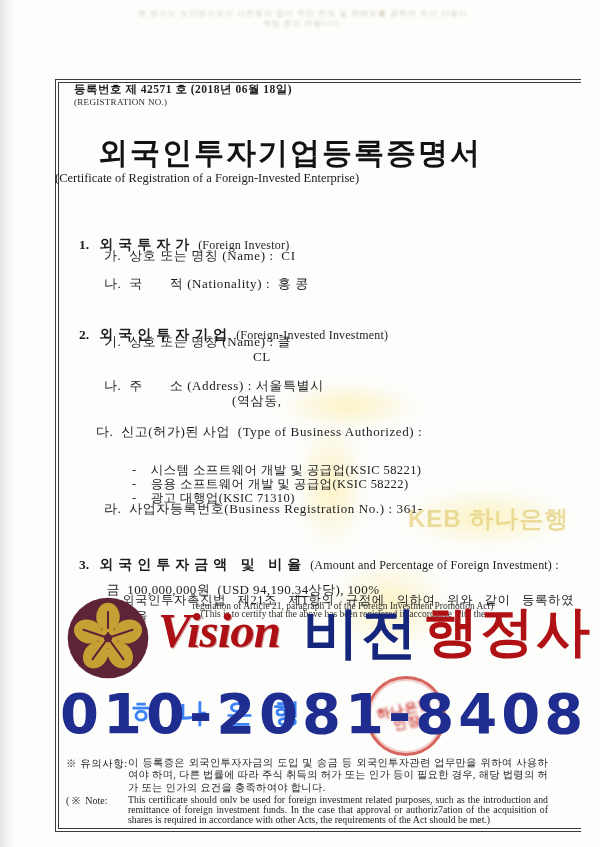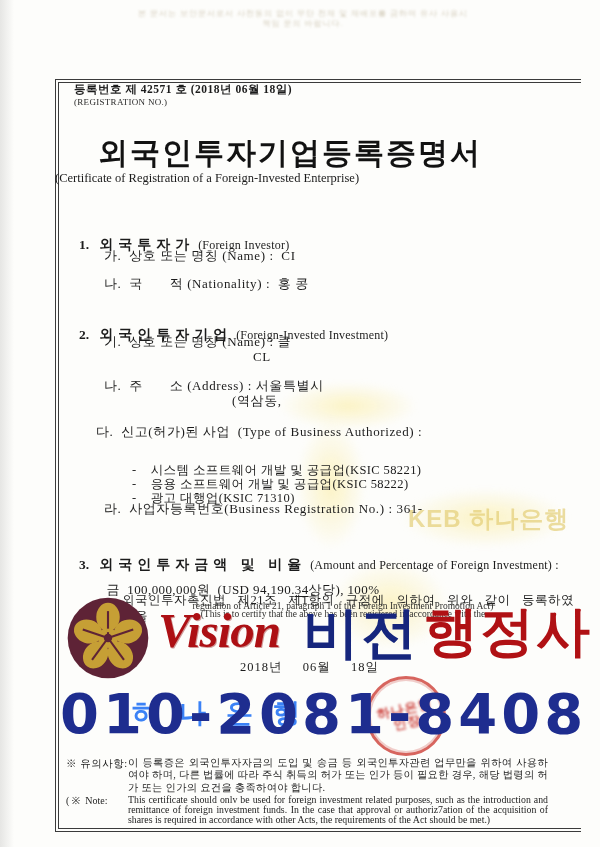--- a/index.html
+++ b/index.html
@@ -125,21 +125,20 @@
   <div class="abs t sec-head" style="left:66px;top:540px;text-align:right;">
     <span class="sec-num">3.</span><span class="sec-ko">외국인투자금액 및 비율</span><span class="sec-en">(Amount and Percentage of Foreign Investment) :</span>
   </div>
   <div class="abs t amount" style="left:92px;top:566px;">
     <span>금  100,000,000원  (USD 94,190.</span><u>34</u><span>상당), 100%</span>
   </div>
 
   <div class="abs t cert-ko">외국인투자촉진법 제21조 제1항의 규정에 의하여 위와 같이 등록하였음을</div>
   <div class="abs t cert-en">(This is to certify that the above has been registered in accordance with the</div>
   <div class="abs t cert-en cert-en2">regulation of Article 21, paragraph 1 of the Foreign Investment Promotion Act)</div>
-  <div class="abs t cert-date">2018년  06월  18일</div>
 
   <div class="abs emblem">
     <svg width="84" height="84" viewBox="0 0 100 100">
       <circle cx="50" cy="50" r="48" fill="#5e2336"></circle>
       <g fill="#c69f35">
         <ellipse cx="50" cy="25" rx="14" ry="17" transform="rotate(0 50 50)"></ellipse>
         <ellipse cx="50" cy="25" rx="14" ry="17" transform="rotate(72 50 50)"></ellipse>
         <ellipse cx="50" cy="25" rx="14" ry="17" transform="rotate(144 50 50)"></ellipse>
         <ellipse cx="50" cy="25" rx="14" ry="17" transform="rotate(216 50 50)"></ellipse>
         <ellipse cx="50" cy="25" rx="14" ry="17" transform="rotate(288 50 50)"></ellipse>

